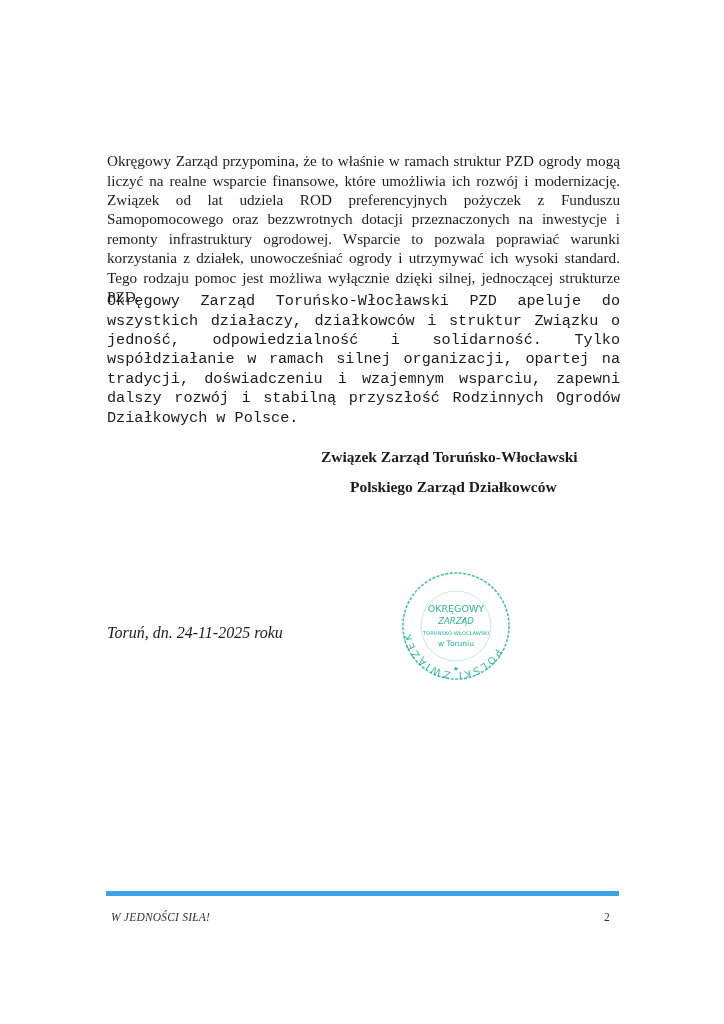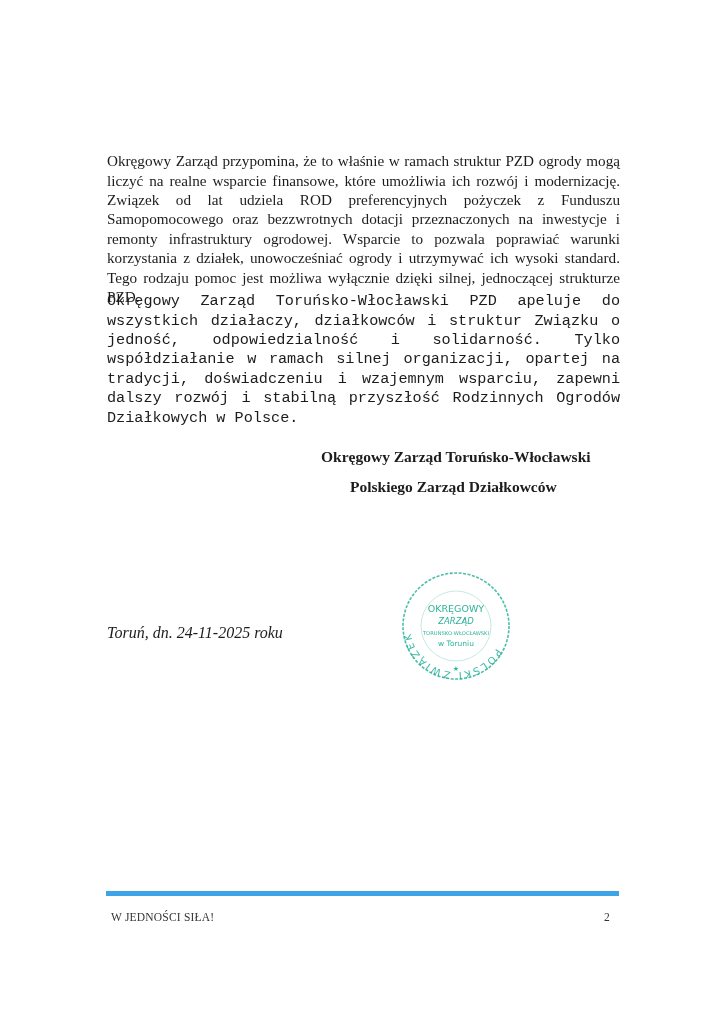--- a/index.html
+++ b/index.html
@@ -67,40 +67,41 @@
     background: #3fa4e6;
   }
   .footer-left {
     position: absolute;
     left: 111px;
     top: 911px;
     font-family: "Liberation Serif", serif;
     font-size: 11.5px;
     color: #333;
     letter-spacing: 0.2px;
+    font-style: italic;
   }
   .footer-right {
     position: absolute;
     left: 604px;
     top: 911px;
     font-family: "Liberation Serif", serif;
     font-size: 11.5px;
     color: #333;
   }
 </style>
 </head>
 <body>
 
 <div class="page">
 
   <p class="body-text para1">Okręgowy Zarząd przypomina, że to właśnie w ramach struktur PZD ogrody mogą liczyć na realne wsparcie finansowe, które umożliwia ich rozwój i modernizację. Związek od lat udziela ROD preferencyjnych pożyczek z Funduszu Samopomocowego oraz bezzwrotnych dotacji przeznaczonych na inwestycje i remonty infrastruktury ogrodowej. Wsparcie to pozwala poprawiać warunki korzystania z działek, unowocześniać ogrody i utrzymywać ich wysoki standard. Tego rodzaju pomoc jest możliwa wyłącznie dzięki silnej, jednoczącej strukturze PZD.</p>
 
   <p class="body-text para2">Okręgowy Zarząd Toruńsko-Włocławski PZD apeluje do wszystkich działaczy, działkowców i struktur Związku o jedność, odpowiedzialność i solidarność. Tylko współdziałanie w ramach silnej organizacji, opartej na tradycji, doświadczeniu i wzajemnym wsparciu, zapewni dalszy rozwój i stabilną przyszłość Rodzinnych Ogrodów Działkowych w Polsce.</p>
 
-  <div class="signature sig1">Okręgowy Zarząd Toruńsko-Włocławski</div>
+  <div class="signature sig1">Związek Zarząd Toruńsko-Włocławski</div>
   <div class="signature sig2">Polskiego Zarząd Działkowców</div>
 
   <div class="place-date">Toruń, dn. 24-11-2025 roku</div>
 
   <svg class="stamp" viewBox="0 0 118 112">
     <defs>
       <path id="ringPath" d="M 59 56 m -46 0 a 46 46 0 1 1 92 0 a 46 46 0 1 1 -92 0"></path>
     </defs>
     <circle cx="59" cy="56" r="53" fill="none" stroke="#2bb39a" stroke-width="1.6" stroke-dasharray="3 1.5" opacity="0.85"></circle>
     <circle cx="59" cy="56" r="35" fill="none" stroke="#2bb39a" stroke-width="0.8" opacity="0.35"></circle>

